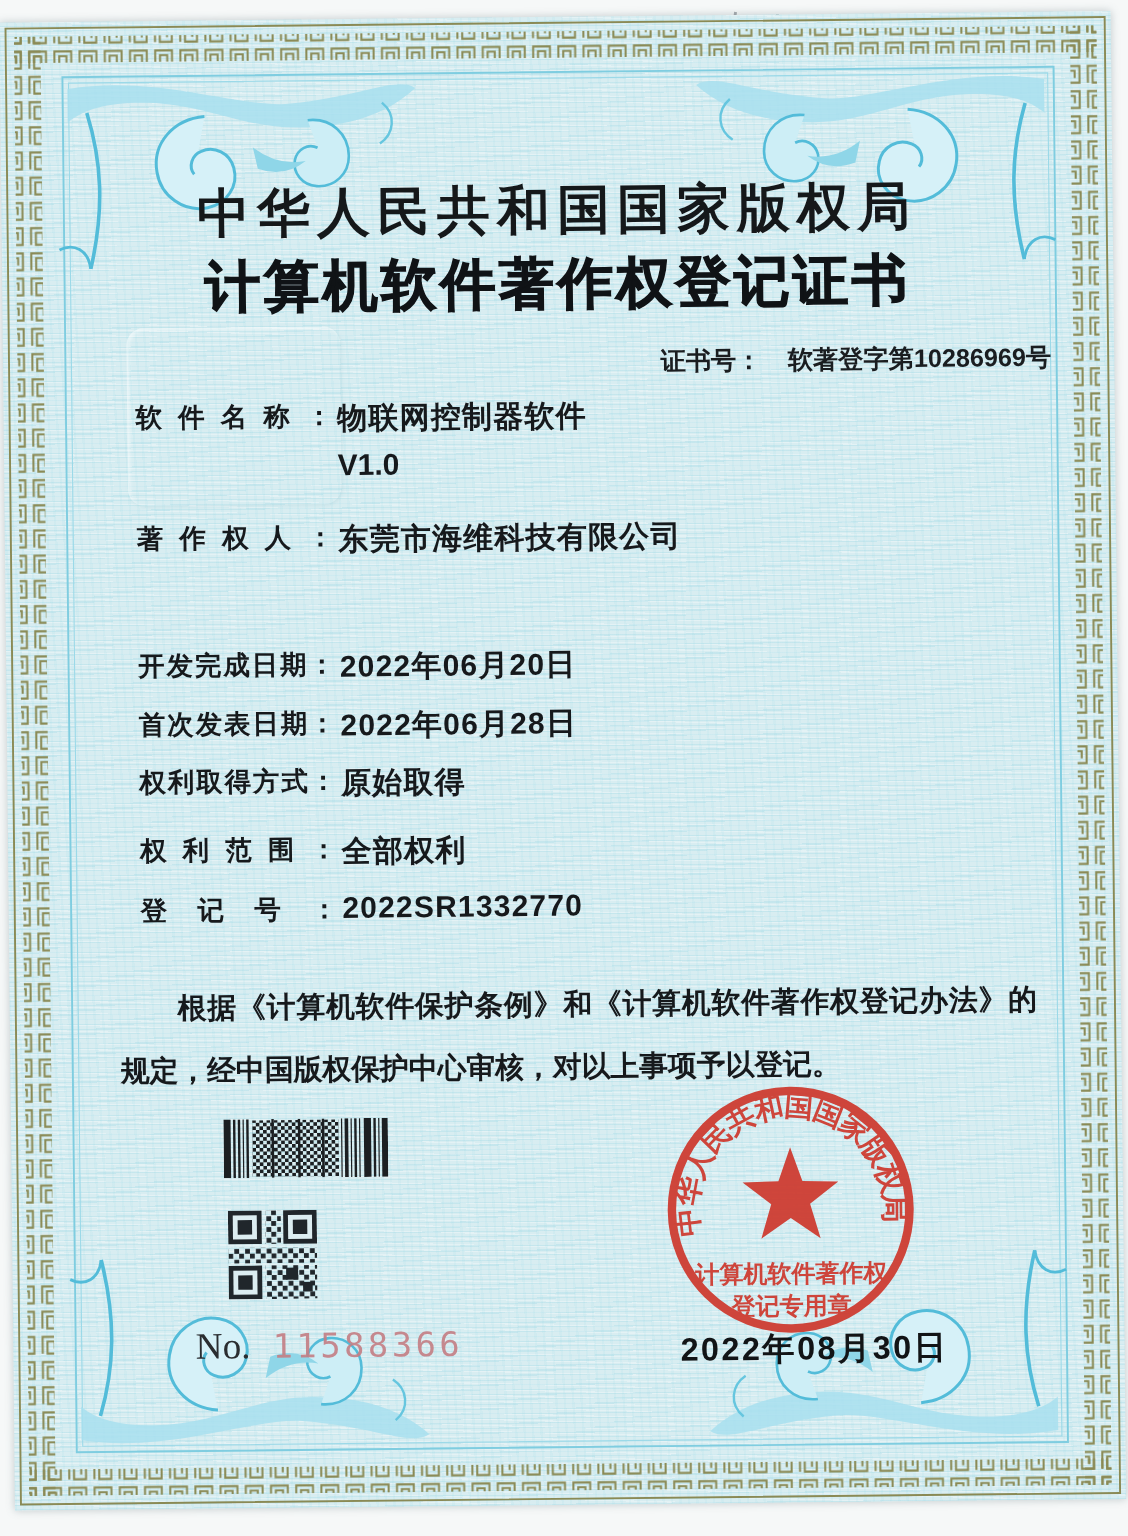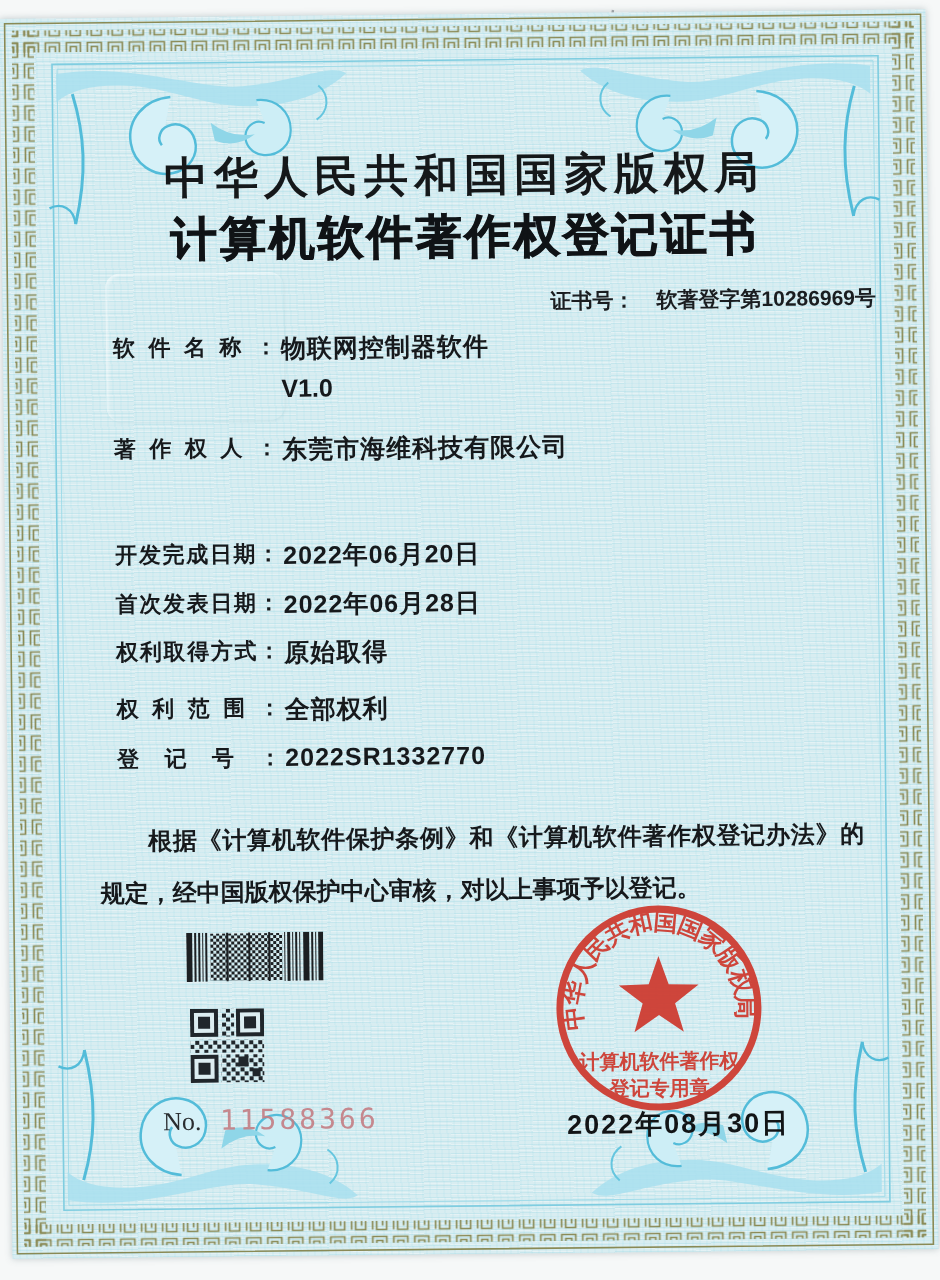--- a/index.html
+++ b/index.html
@@ -40,21 +40,21 @@
   .fvalue{
     position:absolute;left:168px;top:0;font-size:25px;font-weight:700;letter-spacing:1px;
   }
   .vline2{display:block;margin-top:9px;letter-spacing:0;}
   .statement{
     left:92px;top:798px;width:764px;
     font-size:24px;font-weight:700;line-height:52px;color:#16191c;
     text-align:justify;text-justify:inter-character;text-indent:2em;
   }
   .serial{left:152px;top:1087px;white-space:nowrap;}
-  .serial .no{font-family:"Liberation Serif","DejaVu Serif",serif;font-size:26px;color:#2a2d30;}
+  .serial .no{font-family:"Liberation Serif","DejaVu Serif",serif;font-size:31px;color:#2a2d30;}
   .serial .num{
     font-family:"DejaVu Sans Mono","Liberation Mono",monospace;
     font-size:28px;color:#c47e84;letter-spacing:3px;margin-left:14px;opacity:.9;
   }
   .issue-date{
     left:556px;top:1094px;font-size:27px;font-weight:700;letter-spacing:2px;color:#121416;
   }
   .watermark{
     left:103px;top:256px;width:178px;height:148px;border-radius:14px;
     box-shadow:inset 2px 2px 3px rgba(255,255,255,.9), 1px 1px 3px rgba(150,195,205,.45);

